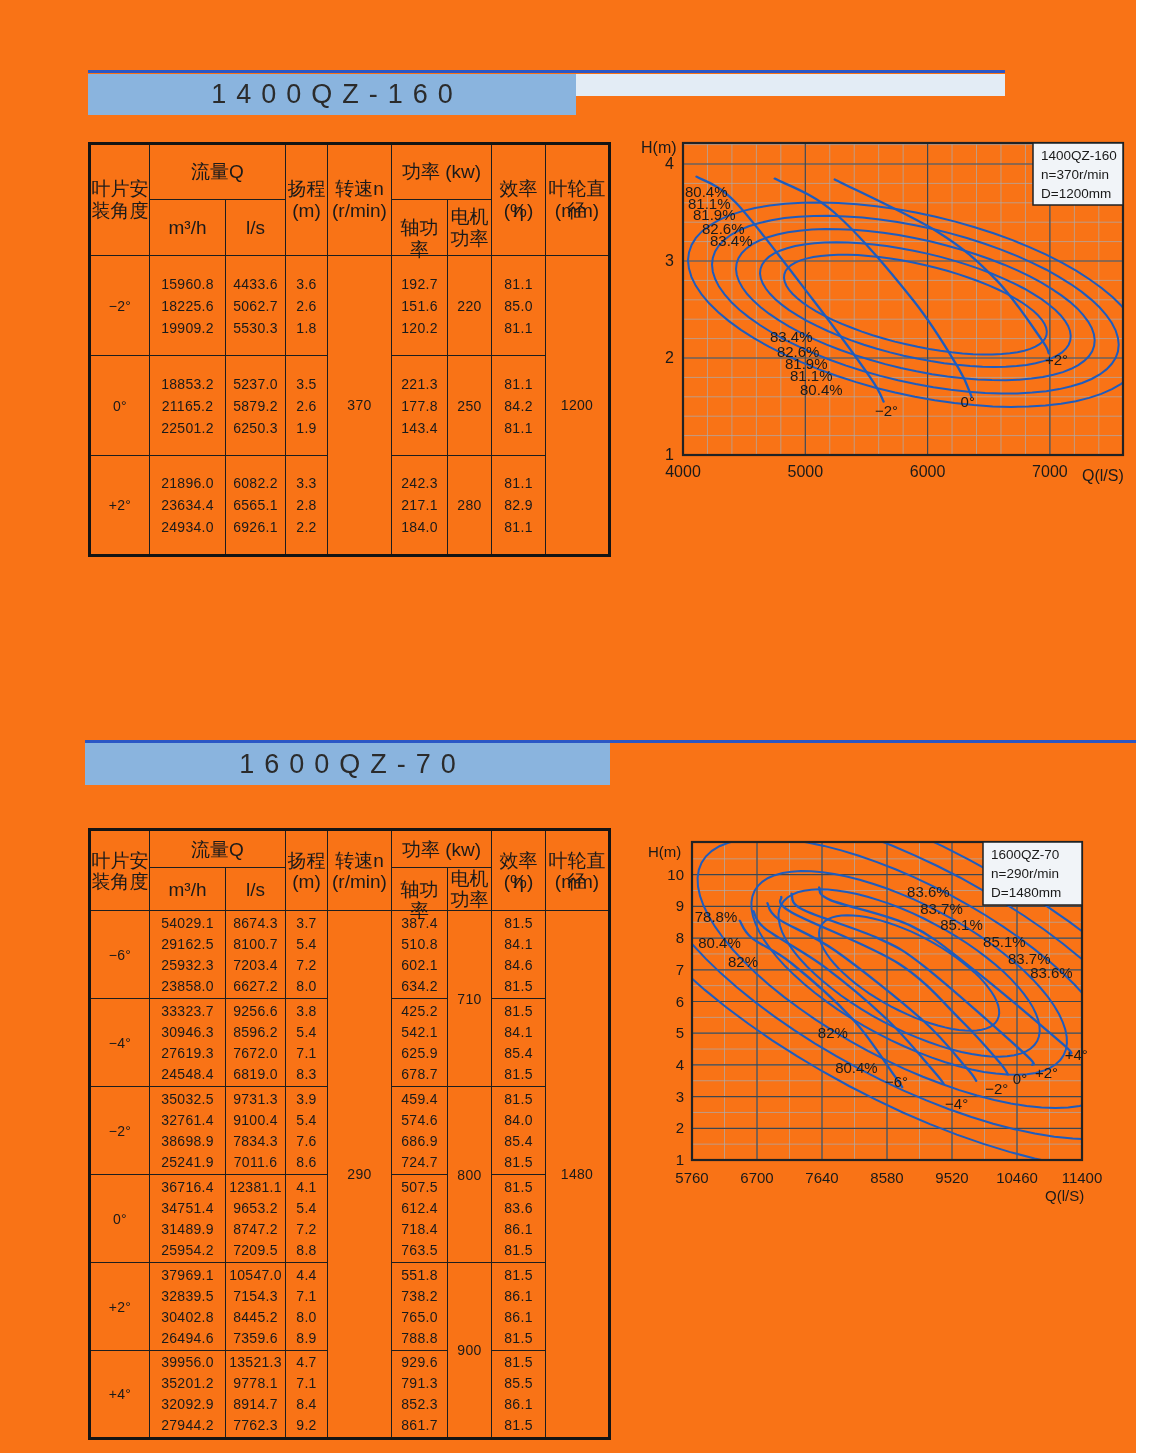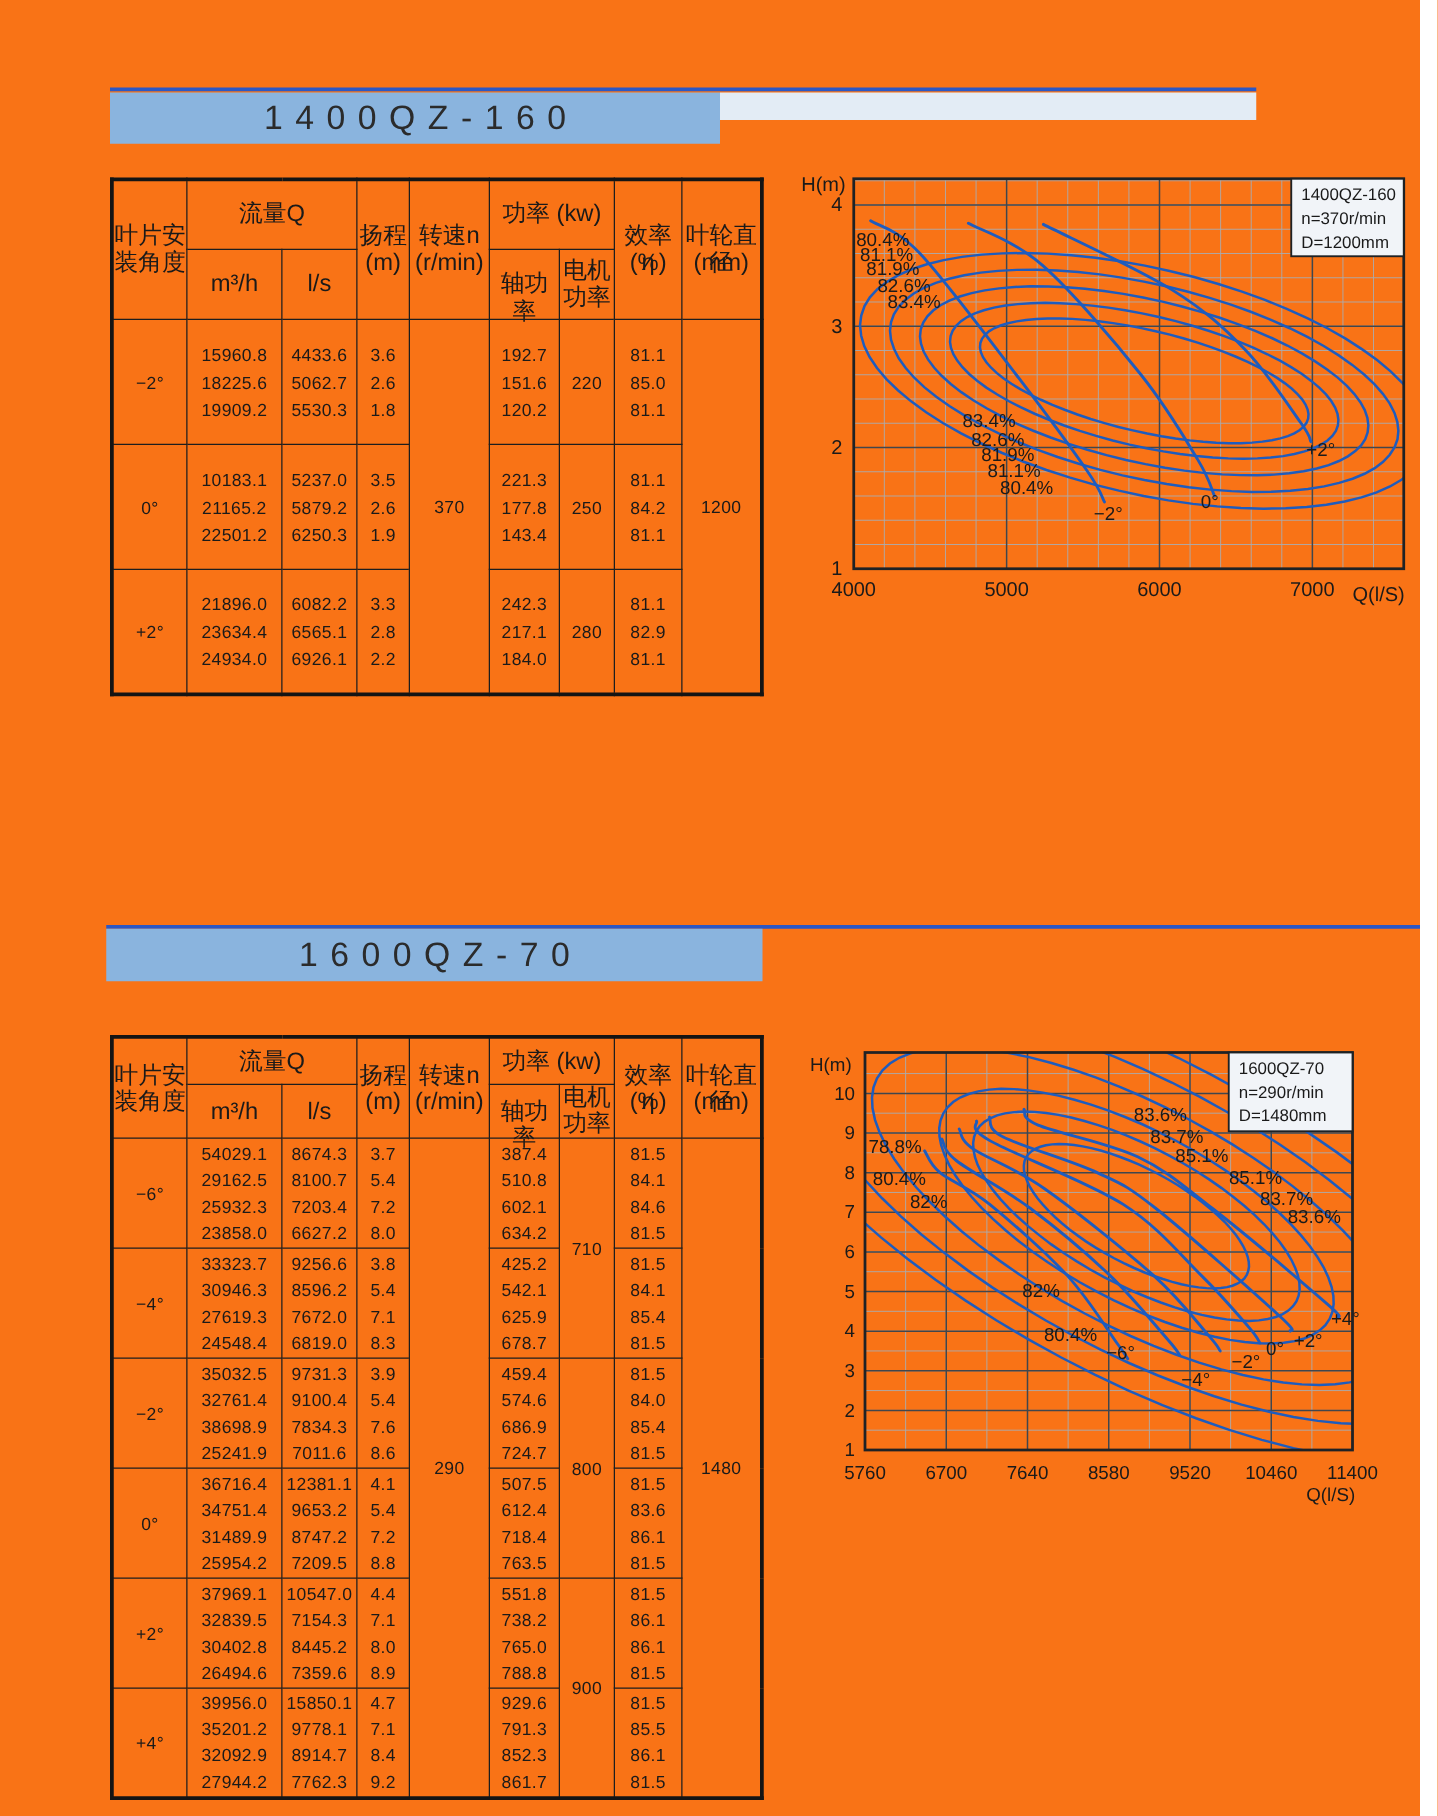--- a/index.html
+++ b/index.html
@@ -124,21 +124,21 @@
             <td>
               <div class="ln">81.1</div>
               <div class="ln">85.0</div>
               <div class="ln">81.1</div>
             </td>
             <td rowspan="3">1200</td>
           </tr>
           <tr>
             <td>0°</td>
             <td>
-              <div class="ln">10183.1</div>
+              <div class="ln">18853.2</div>
               <div class="ln">21165.2</div>
               <div class="ln">22501.2</div>
             </td>
             <td>
               <div class="ln">5237.0</div>
               <div class="ln">5879.2</div>
               <div class="ln">6250.3</div>
             </td>
             <td>
               <div class="ln">3.5</div>
@@ -517,21 +517,21 @@
           </tr>
           <tr>
             <td>+4°</td>
             <td>
               <div class="ln">39956.0</div>
               <div class="ln">35201.2</div>
               <div class="ln">32092.9</div>
               <div class="ln">27944.2</div>
             </td>
             <td>
-              <div class="ln">15850.1</div>
+              <div class="ln">13521.3</div>
               <div class="ln">9778.1</div>
               <div class="ln">8914.7</div>
               <div class="ln">7762.3</div>
             </td>
             <td>
               <div class="ln">4.7</div>
               <div class="ln">7.1</div>
               <div class="ln">8.4</div>
               <div class="ln">9.2</div>
             </td>

